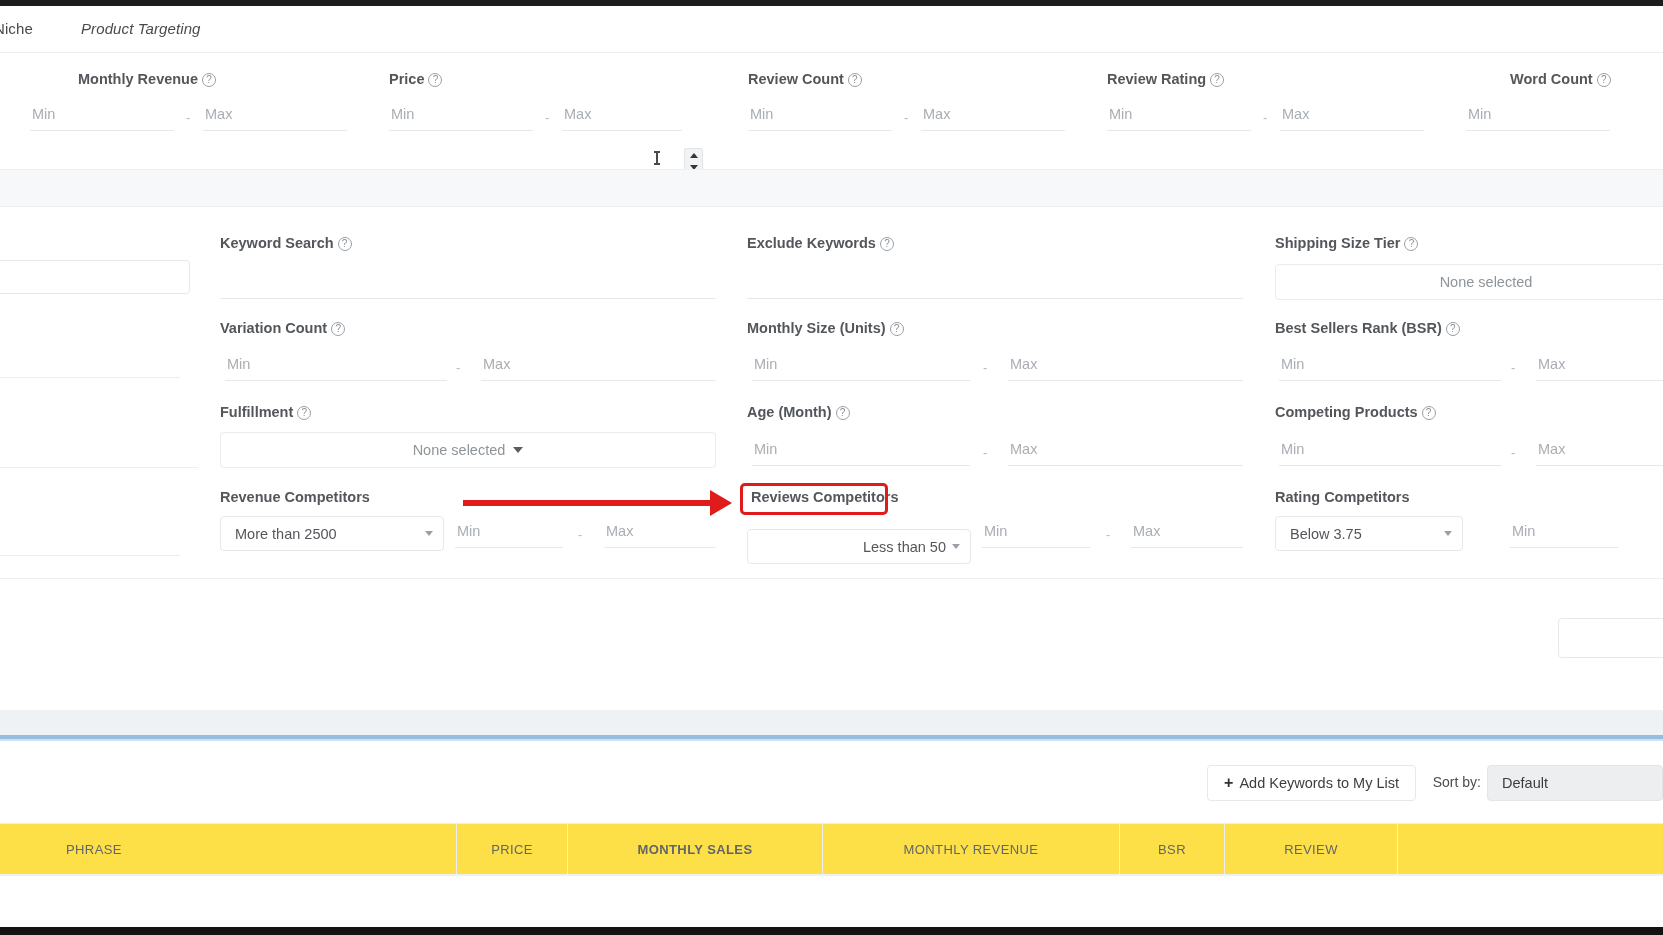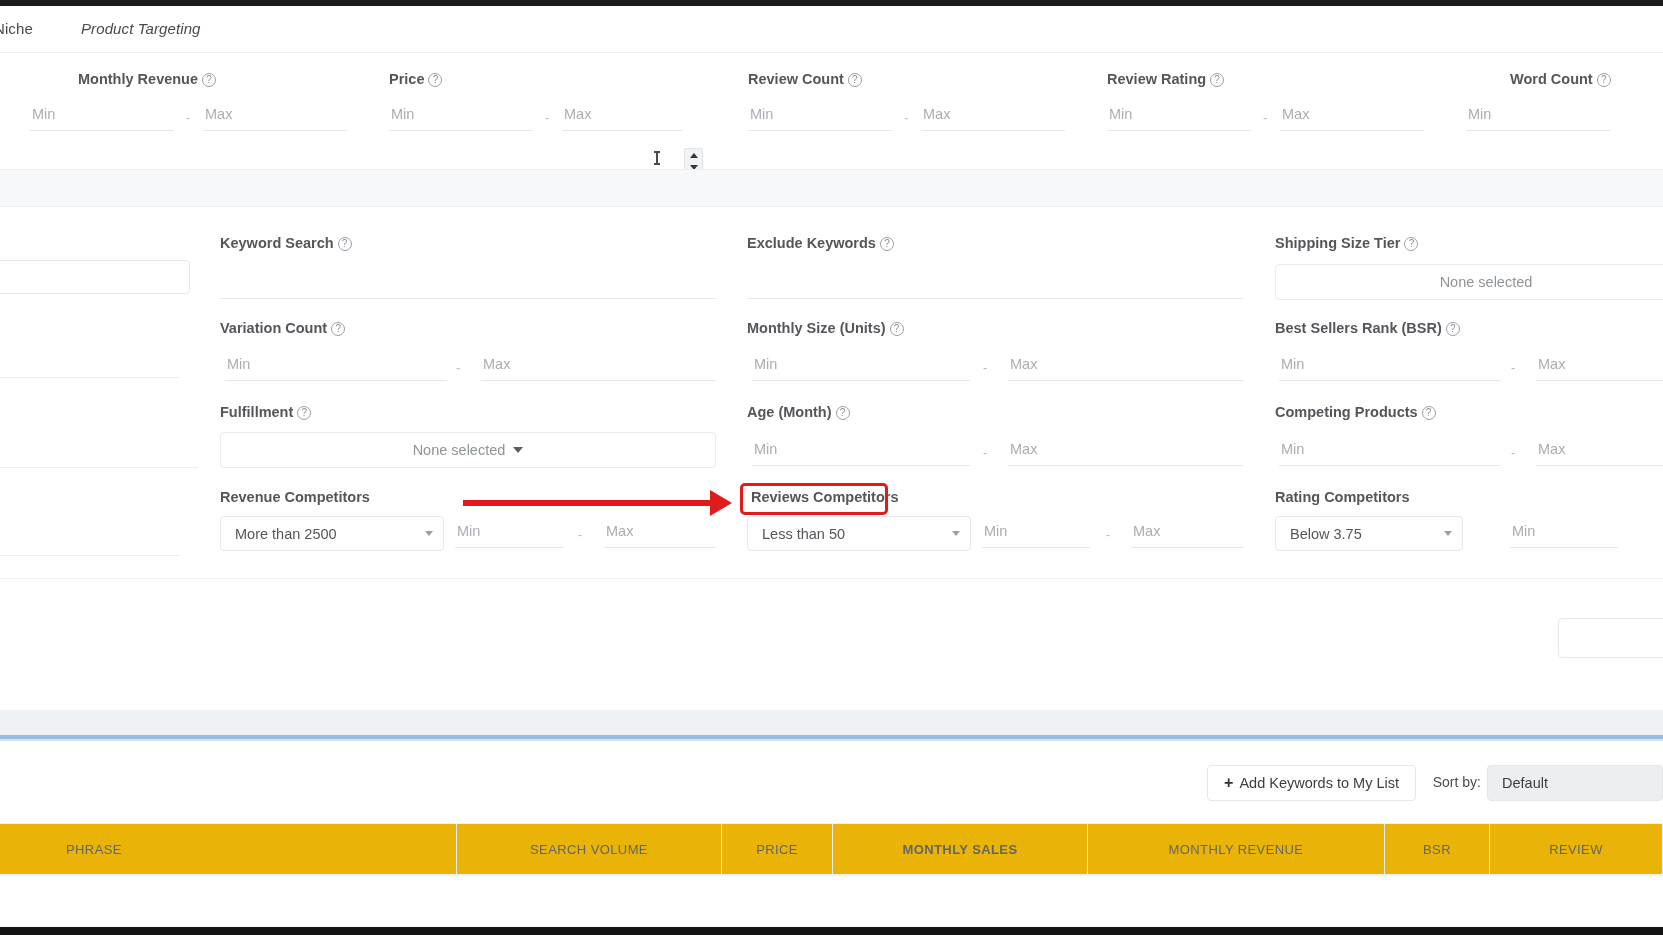--- a/index.html
+++ b/index.html
@@ -183,21 +183,21 @@
     position: absolute; top: 24px; right: 0; height: 36px; min-width: 176px;
     background: #eceef0; border: 1px solid #e3e5e7; border-radius: 4px;
     display: flex; align-items: center; padding: 0 14px;
     font-size: 14.5px; color: #3b3e41;
     font-family: "Liberation Sans", sans-serif;
   }
 
   
   .table-head {
     position: absolute; top: 823px; left: 0; width: 1663px; height: 52px;
-    background: #eab308; border-top: 1px solid #eceef0;
+    background: #fde047; border-top: 1px solid #eceef0;
     border-bottom: 1px solid #eceef0;
     display: flex;
   }
   .th {
     display: flex; align-items: center; justify-content: center;
     border-right: 1px solid #eceef0;
     font-size: 13px; color: #62666a; letter-spacing: .4px;
     white-space: nowrap; height: 100%;
   }
   .th.left { justify-content: flex-start; padding-left: 66px; }
@@ -335,21 +335,21 @@
     <div class="lbl" style="left:747px; top:197px;">
       <span>Age (Month)</span><span class="qmark">?</span>
     </div>
     <input class="uinput" style="left: 752px; top: 229px; width: 218px;" placeholder="Min">
     <div class="dash" style="left:983px; top:238px;">-</div>
     <input class="uinput" style="left: 1008px; top: 229px; width: 235px;" placeholder="Max">
 
     <div class="lbl" style="left:751px; top:282px;">
       <span>Reviews Competitors</span>
     </div>
-    <div class="select-box" style="left:747px; top:309px; width:224px;">
+    <div class="select-box" style="left:747px; top:322px; width:224px;text-align:right;">
       <span class="val">Less than 50</span>
       <span class="chev"></span>
     </div>
     <input class="uinput" style="left: 982px; top: 311px; width: 108px;" placeholder="Min">
     <div class="dash" style="left:1106px; top:320px;">-</div>
     <input class="uinput" style="left: 1131px; top: 311px; width: 112px;" placeholder="Max">
 
     <div class="lbl" style="left:1275px; top:28px;">
       <span>Shipping Size Tier</span><span class="qmark">?</span>
     </div>
@@ -395,21 +395,20 @@
       <span>Add Keywords to My List</span>
     </div>
     <div class="sort-label">Sort by:</div>
     <div class="sort-select">
       <span>Default</span>
     </div>
   </div>
 
   <div class="table-head">
     <div class="th left" style="width:457px;">PHRASE</div>
-    <div class="th" style="width:265px;">SEARCH VOLUME</div>
     <div class="th" style="width:111px;">PRICE</div>
     <div class="th" style="width:255px;font-weight:bold;">MONTHLY SALES</div>
     <div class="th" style="width:297px;">MONTHLY REVENUE</div>
     <div class="th" style="width:105px;">BSR</div>
     <div class="th" style="width:173px;">REVIEW</div>
   </div>
 
   <div class="bottom-strip"></div>
   <div class="bottom-black"></div>
 

